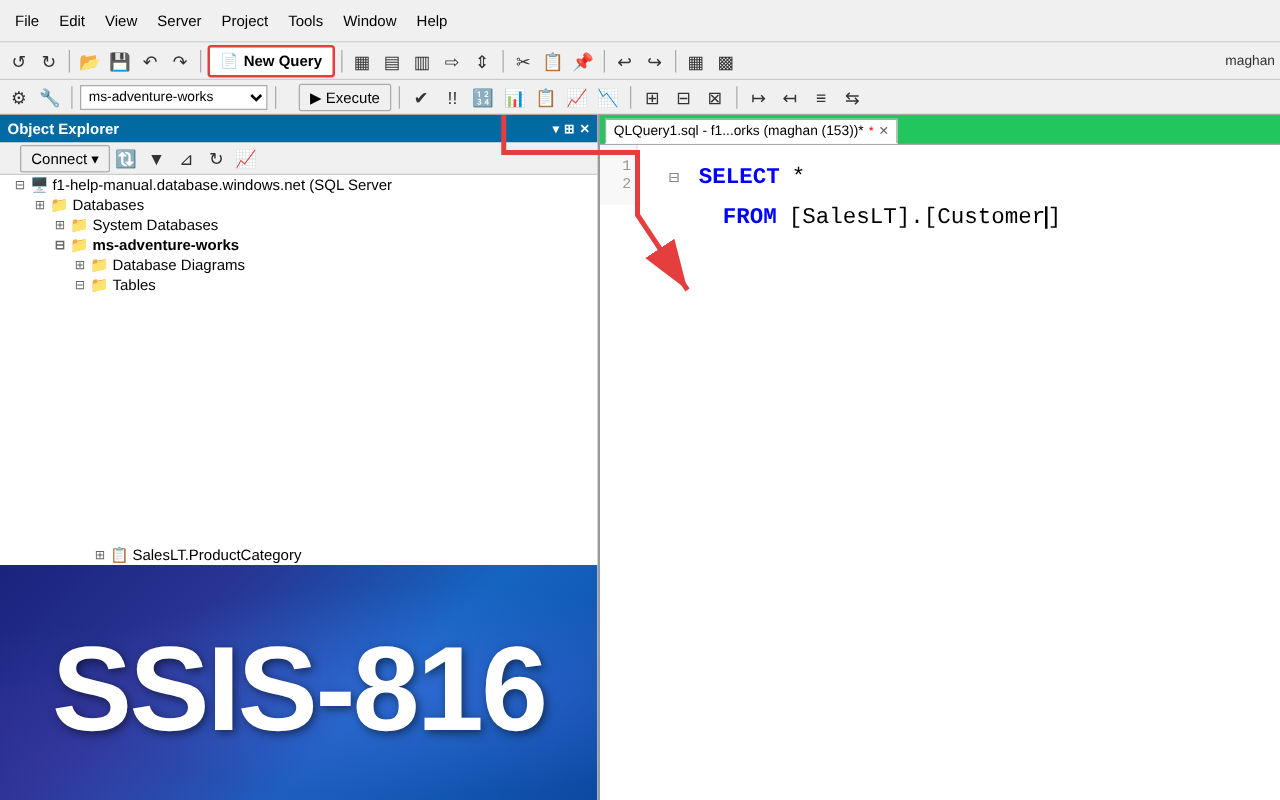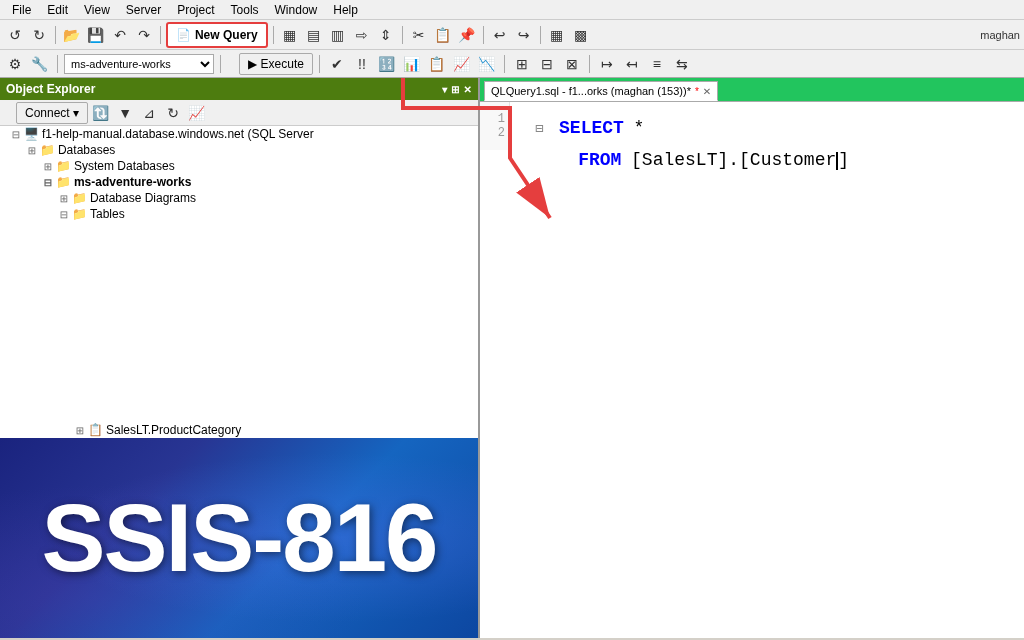--- a/index.html
+++ b/index.html
@@ -9,21 +9,21 @@
       overflow: hidden;
       font-family: 'Segoe UI', Arial, sans-serif;
       font-size: 12px;
       background: #d4d0c8;
       position: relative;
     }
 
     
     .menu-bar {
       background: #f0f0f0;
-      height: 20px;
+      height: 34px;
       display: flex;
       align-items: center;
       border-bottom: 1px solid #ccc;
       padding: 0 4px;
     }
     .menu-bar span {
       padding: 2px 8px;
       cursor: pointer;
       font-size: 12px;
       color: #000;
@@ -123,21 +123,21 @@
       width: 480px;
       background: #f5f5f5;
       border-right: 2px solid #999;
       display: flex;
       flex-direction: column;
       position: relative;
       overflow: hidden;
     }
 
     .oe-header {
-      background: #4d7c0f;
+      background: #0369a1;
       color: white;
       padding: 3px 6px;
       font-size: 12px;
       font-weight: bold;
       display: flex;
       align-items: center;
       justify-content: space-between;
       height: 22px;
     }
 

